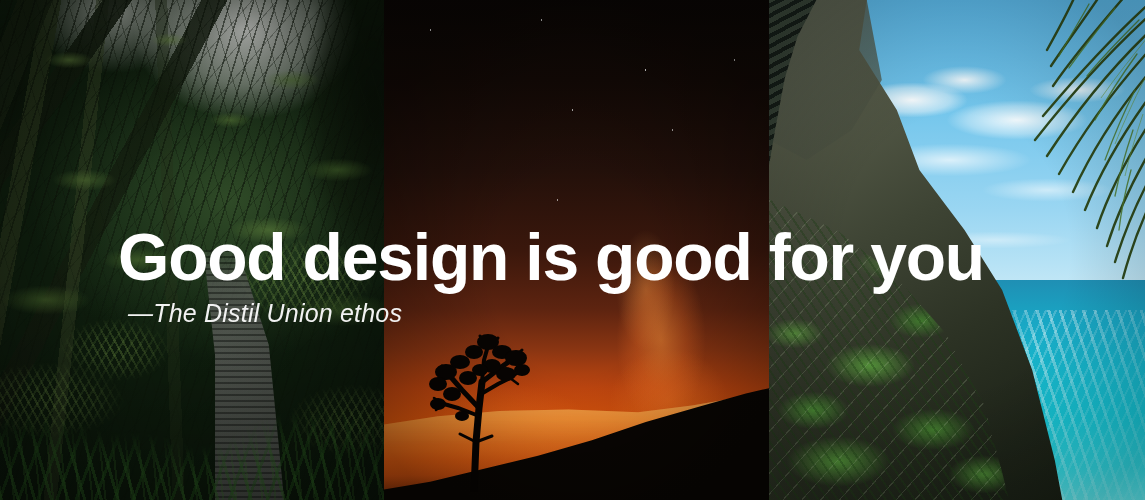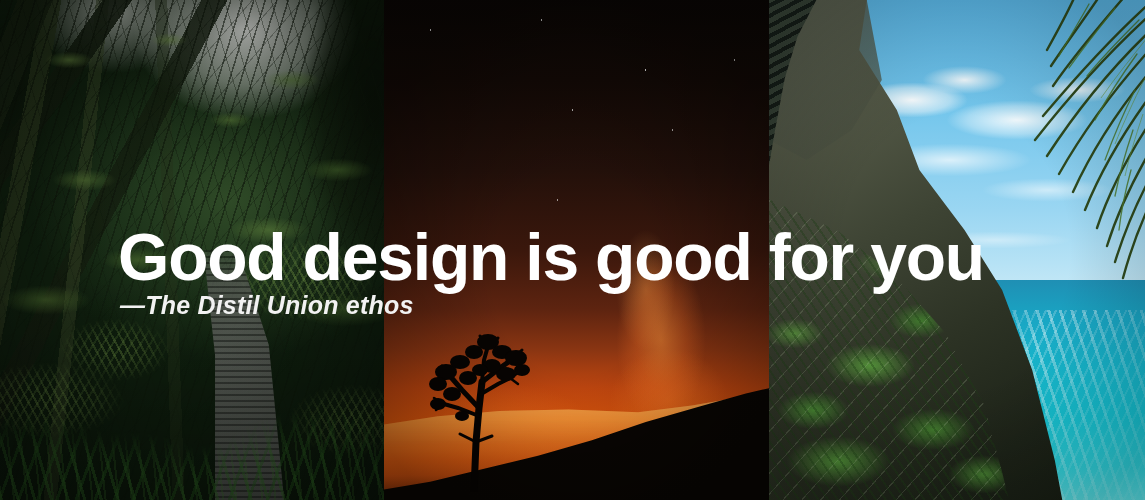--- a/index.html
+++ b/index.html
@@ -282,25 +282,25 @@
     line-height:1;
     font-weight:700;
     letter-spacing:-1.2px;
     color:#ffffff;
     white-space:nowrap;
   }
   .subline{
     position:absolute;
     left:120px;
     top:292px;
-    margin:0;
+    margin:8px;
     font-family:"Liberation Sans","DejaVu Sans",sans-serif;
     font-size:25px;
     line-height:1.1;
-    font-weight:700;
+    font-weight:400;
     font-style:italic;
     letter-spacing:.2px;
     color:#f2f2f2;
     white-space:nowrap;
   }
 </style>
 </head>
 <body>
 
 <div class="banner">

